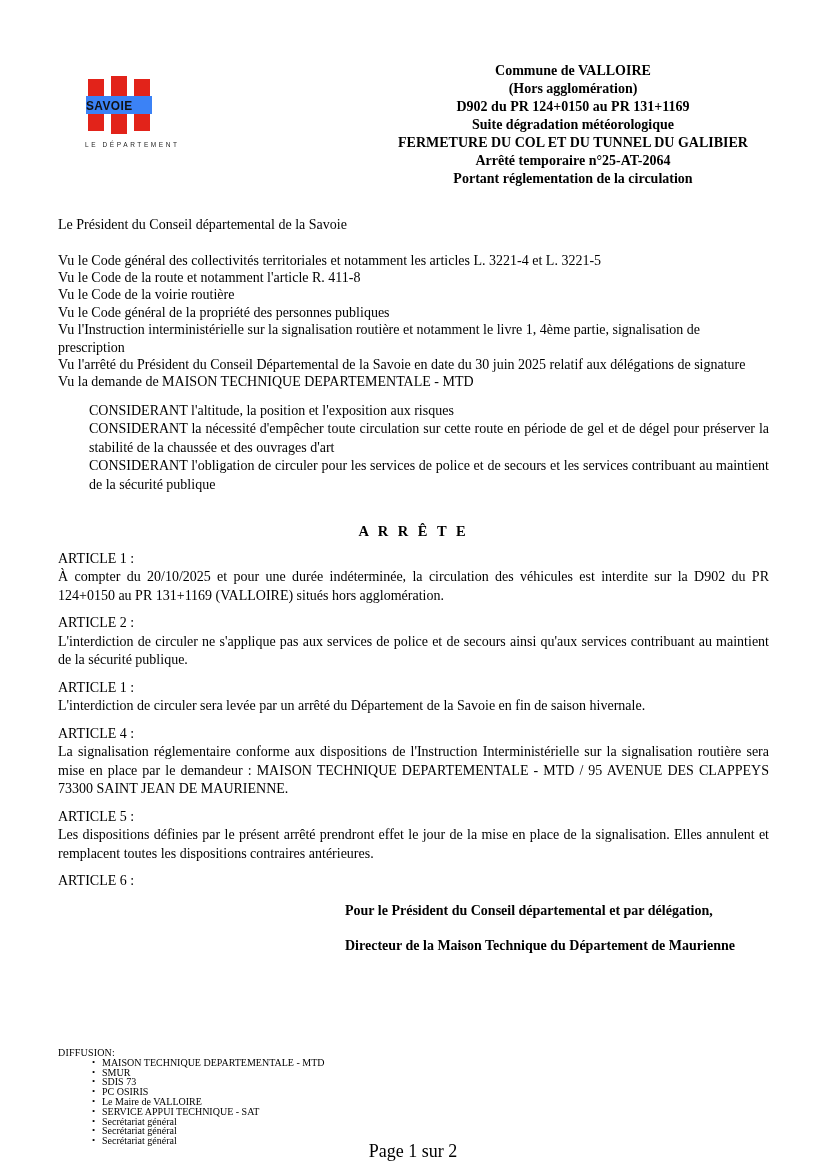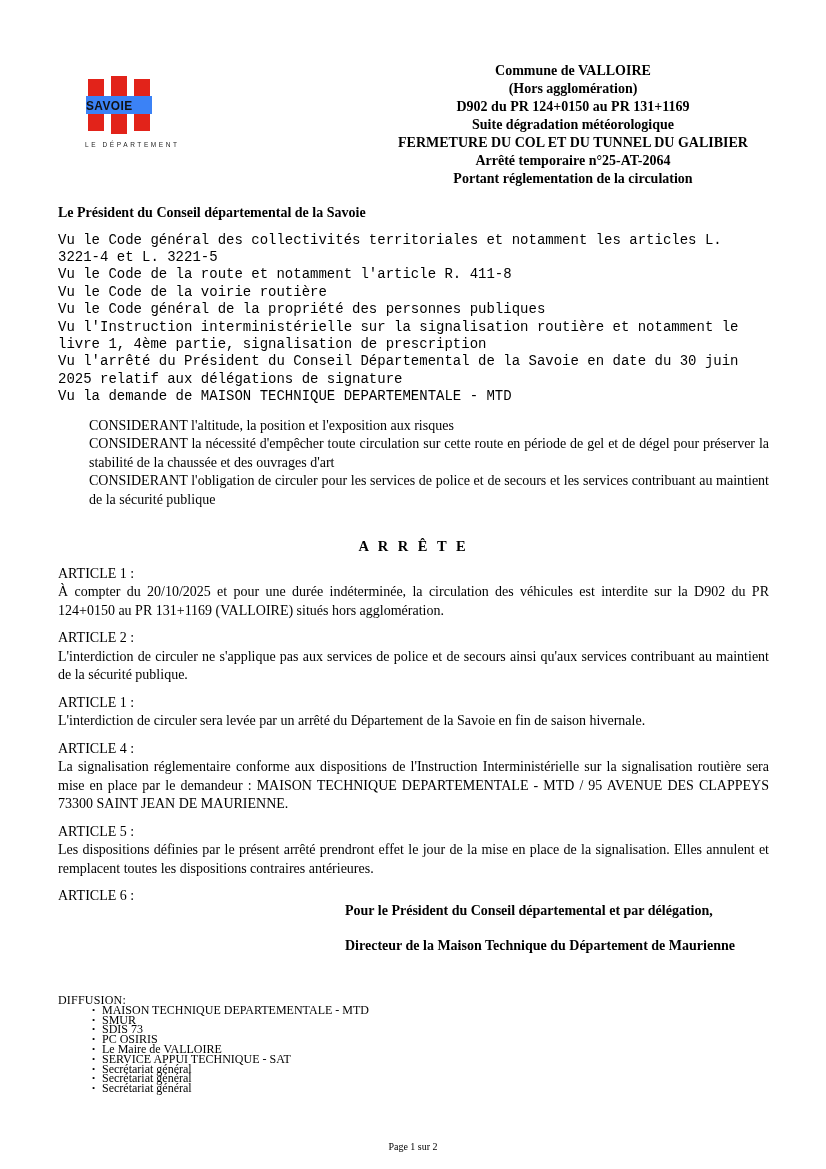--- a/index.html
+++ b/index.html
@@ -45,52 +45,52 @@
     position:absolute; left:372px; top:62px; width:402px;
     text-align:center; font-weight:bold;
     font-size:14px; line-height:18px;
   }
 
   
   .body-col {
     position:absolute; left:58px; top:204px; width:711px;
     font-size:14px; line-height:18.5px;
   }
-  .intro { font-weight:bold; }
-  .vu-list { margin-top:9px; line-height:17.4px;font-family:Liberation Mono, monospace; }
+  .intro { font-weight:normal;margin-top:12px; }
+  .vu-list { margin-top:17px; line-height:17.4px; }
   .considerants { margin-top:11px; }
   .considerants p { text-align:justify;margin-left:31px; }
   .arrete {
     margin-top:28px; text-align:center; font-weight:bold;
     letter-spacing:3px; font-size:14.5px;
   }
   .article { margin-top:9px; }
   .article:nth-of-type(1) { margin-top:29px; }
   .article:nth-of-type(2) { margin-top:13px; }
   .article:nth-of-type(4) { margin-top:5px; }
   .article-title { font-weight:normal; }
   .article-body { text-align:justify; }
 
   
   .signature { position:absolute; left:345px; top:902px; font-size:14px; line-height:18.5px; }
   .signature div { font-weight:bold; margin-bottom:16px; white-space:nowrap; }
 
   
-  .diffusion { position:absolute; left:58px; top:996px; font-size:12px; line-height:9.8px; }
+  .diffusion { position:absolute; left:58px; top:1048px; font-size:10px; line-height:9.8px; }
   .diffusion-label { letter-spacing:0.2px; }
   .diffusion ul { list-style:none; padding-left:34px; }
   .diffusion li { position:relative; padding-left:10px; }
   .diffusion li::before {
     content:"\2022"; position:absolute; left:0; top:0; font-size:9px;
   }
 
   
   .footer {
     position:absolute; left:0; top:1141px; width:100%;
-    text-align:center; font-size:10px;
+    text-align:center; font-size:18px;
   }
 </style>
 </head>
 <body>
 
 <div class="page">
 
   <div class="logo">
     <div class="logo-mark">
       <div class="logo-bar" style="background: rgb(226, 35, 26);"></div>

